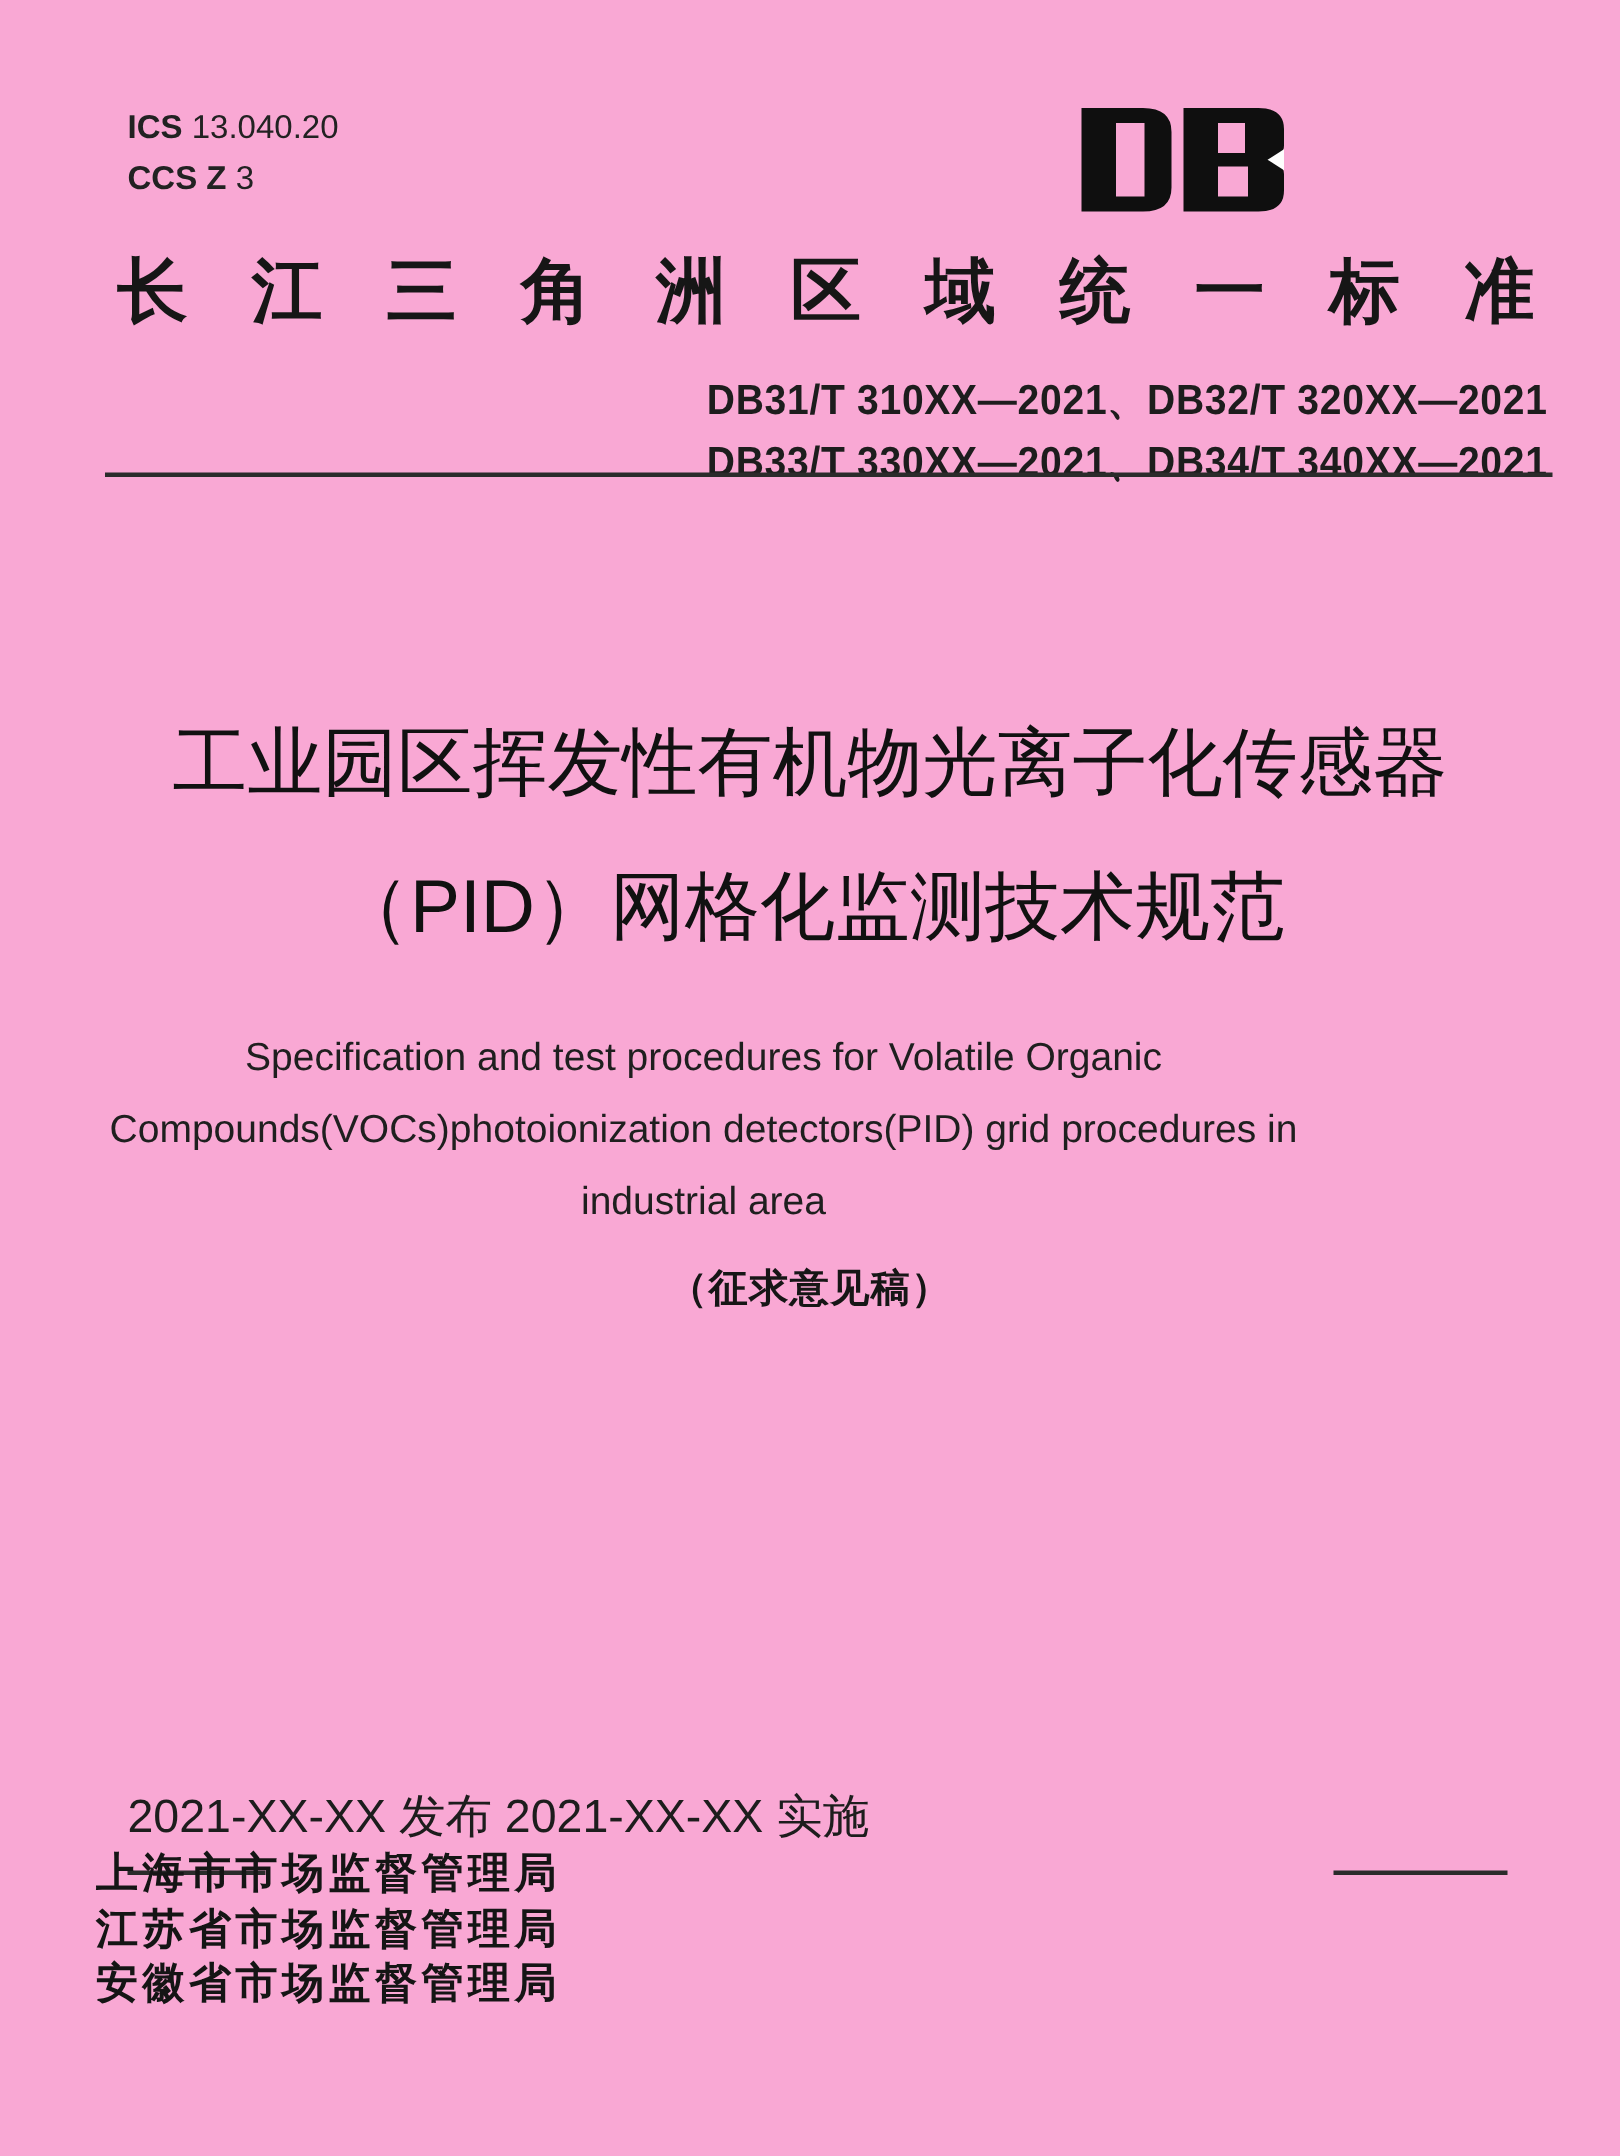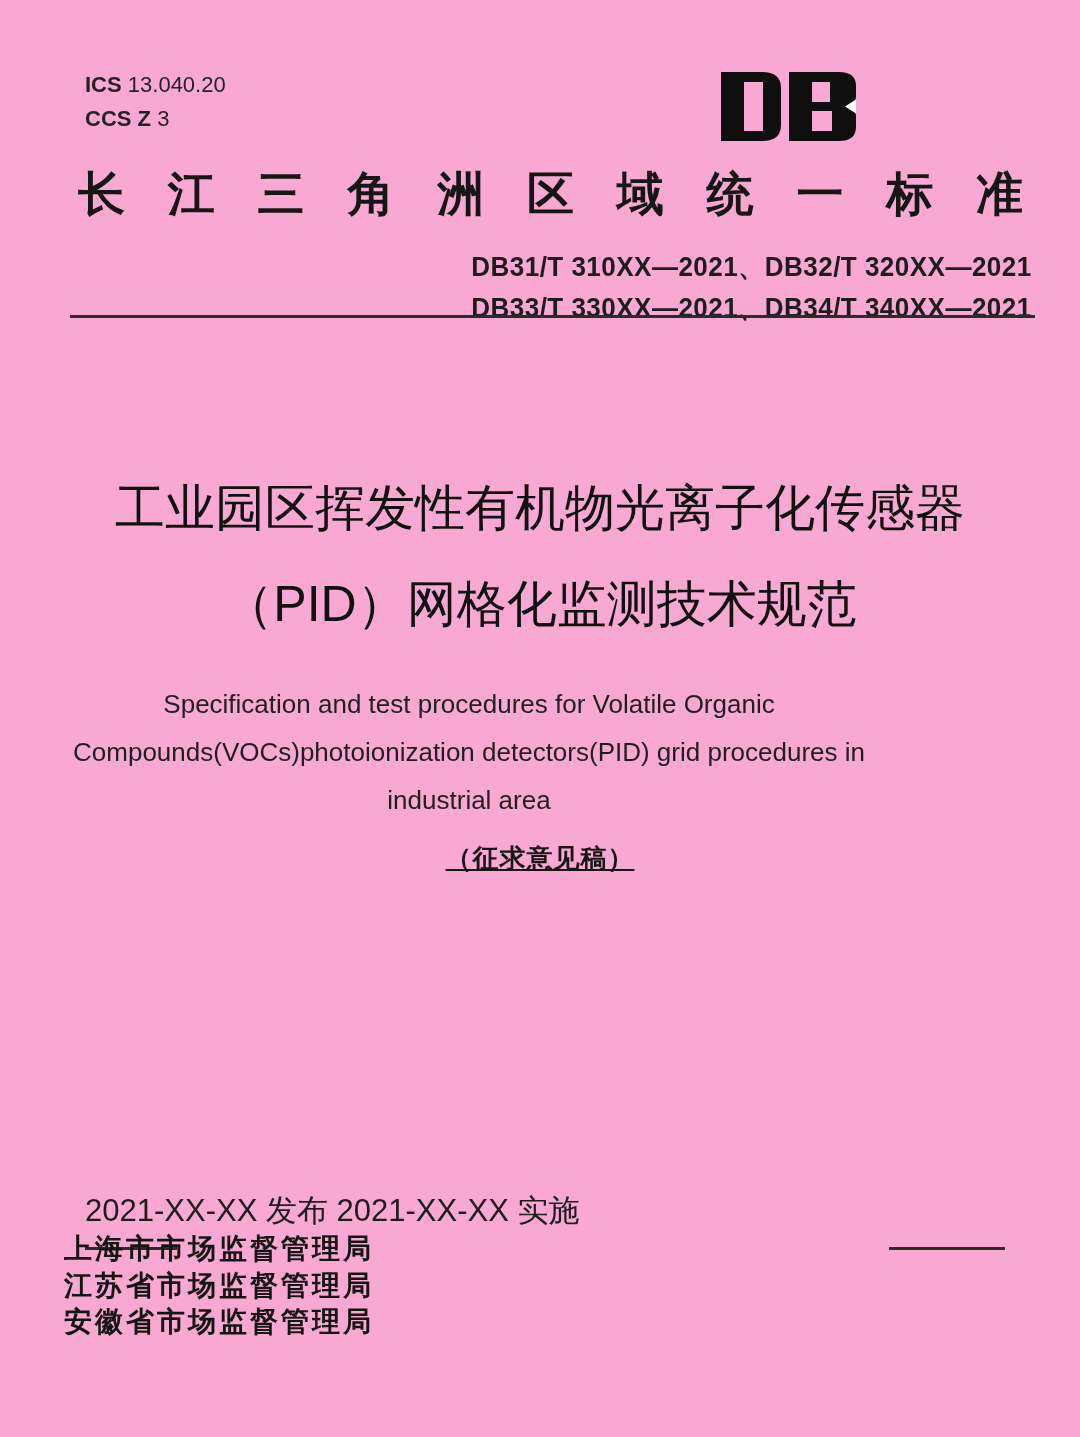--- a/index.html
+++ b/index.html
@@ -100,21 +100,20 @@
   
   .draft-note {
     left: 0;
     top: 841px;
     width: 1080px;
     text-align: center;
     font-size: 26px;
     font-weight: bold;
     color: #161616;
     letter-spacing: 1px;
-    text-decoration: underline;
   }
 
   
   .date-line {
     left: 85px;
     top: 1190px;
     font-size: 31px;
     color: #1d1d1d;
     white-space: nowrap;
   }

